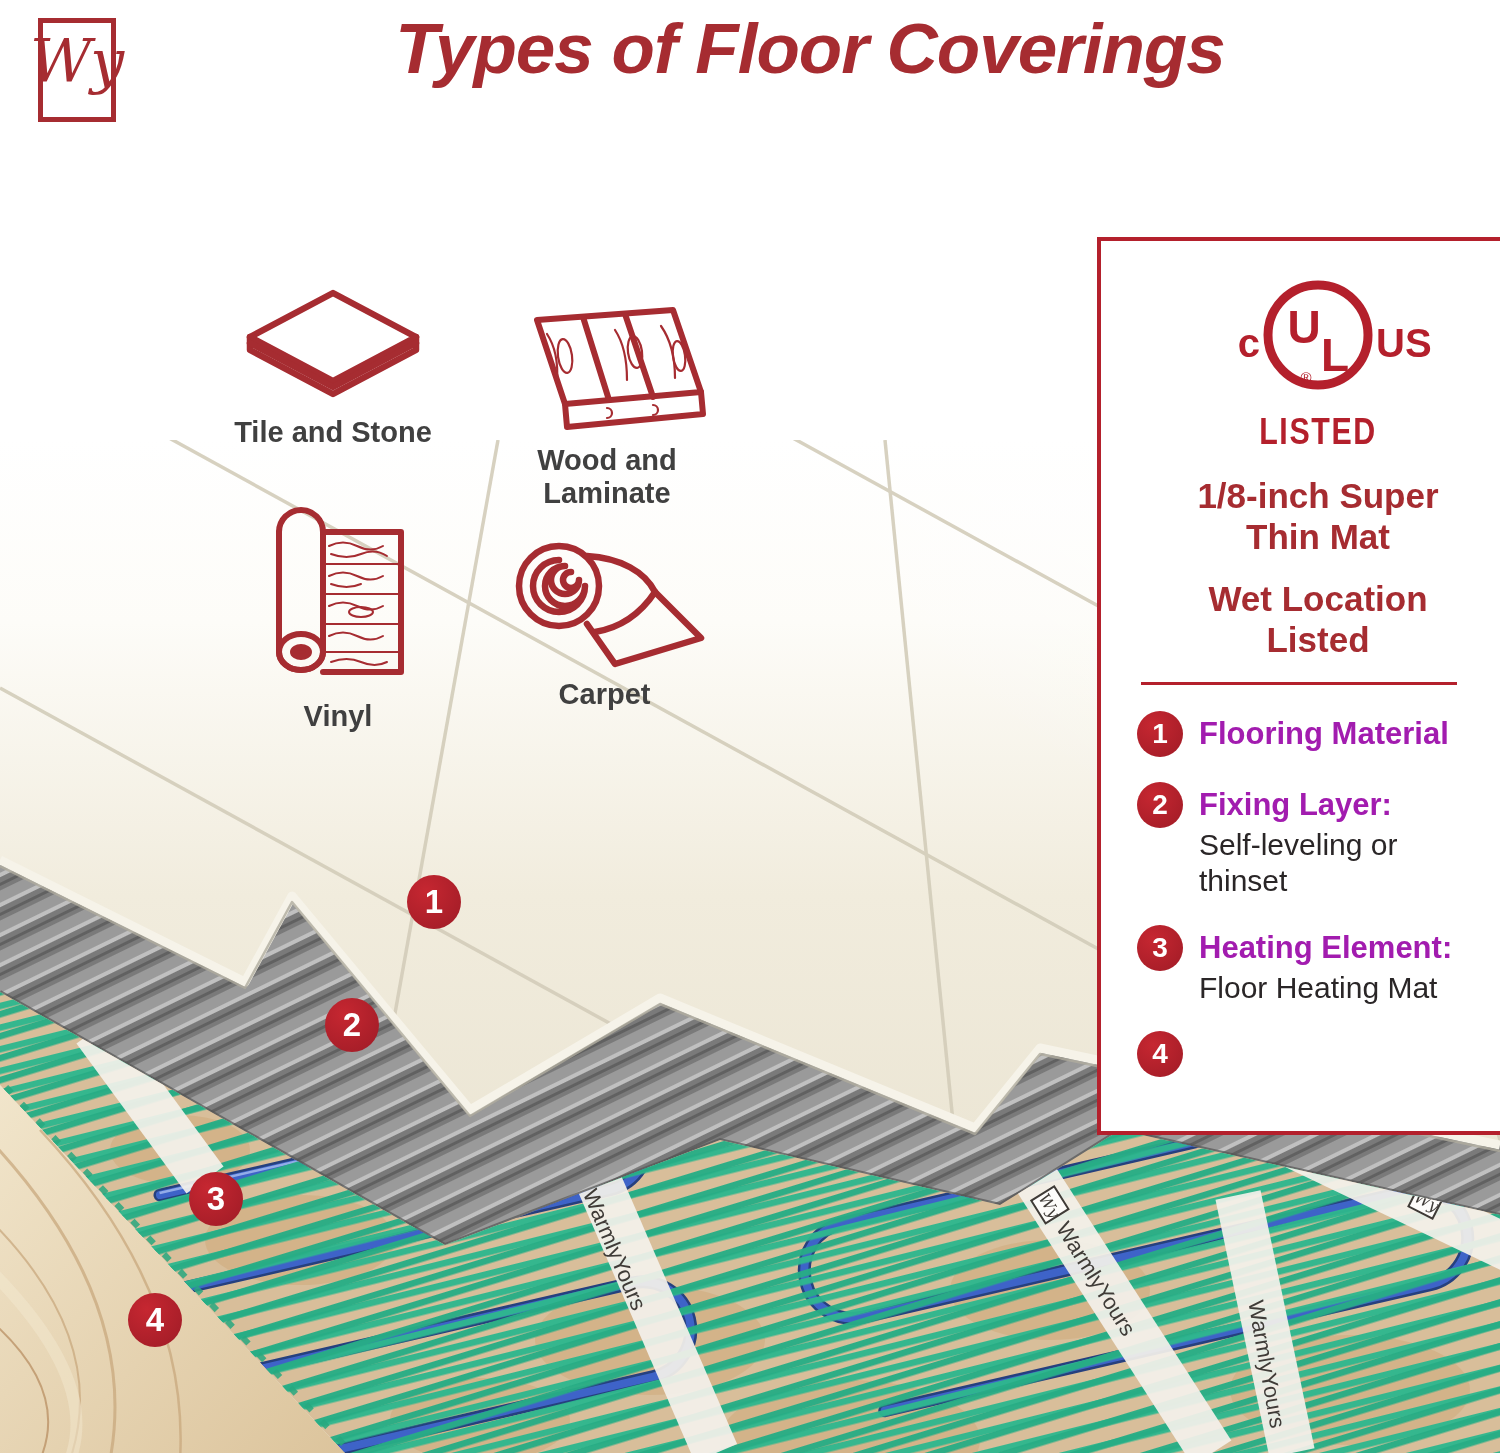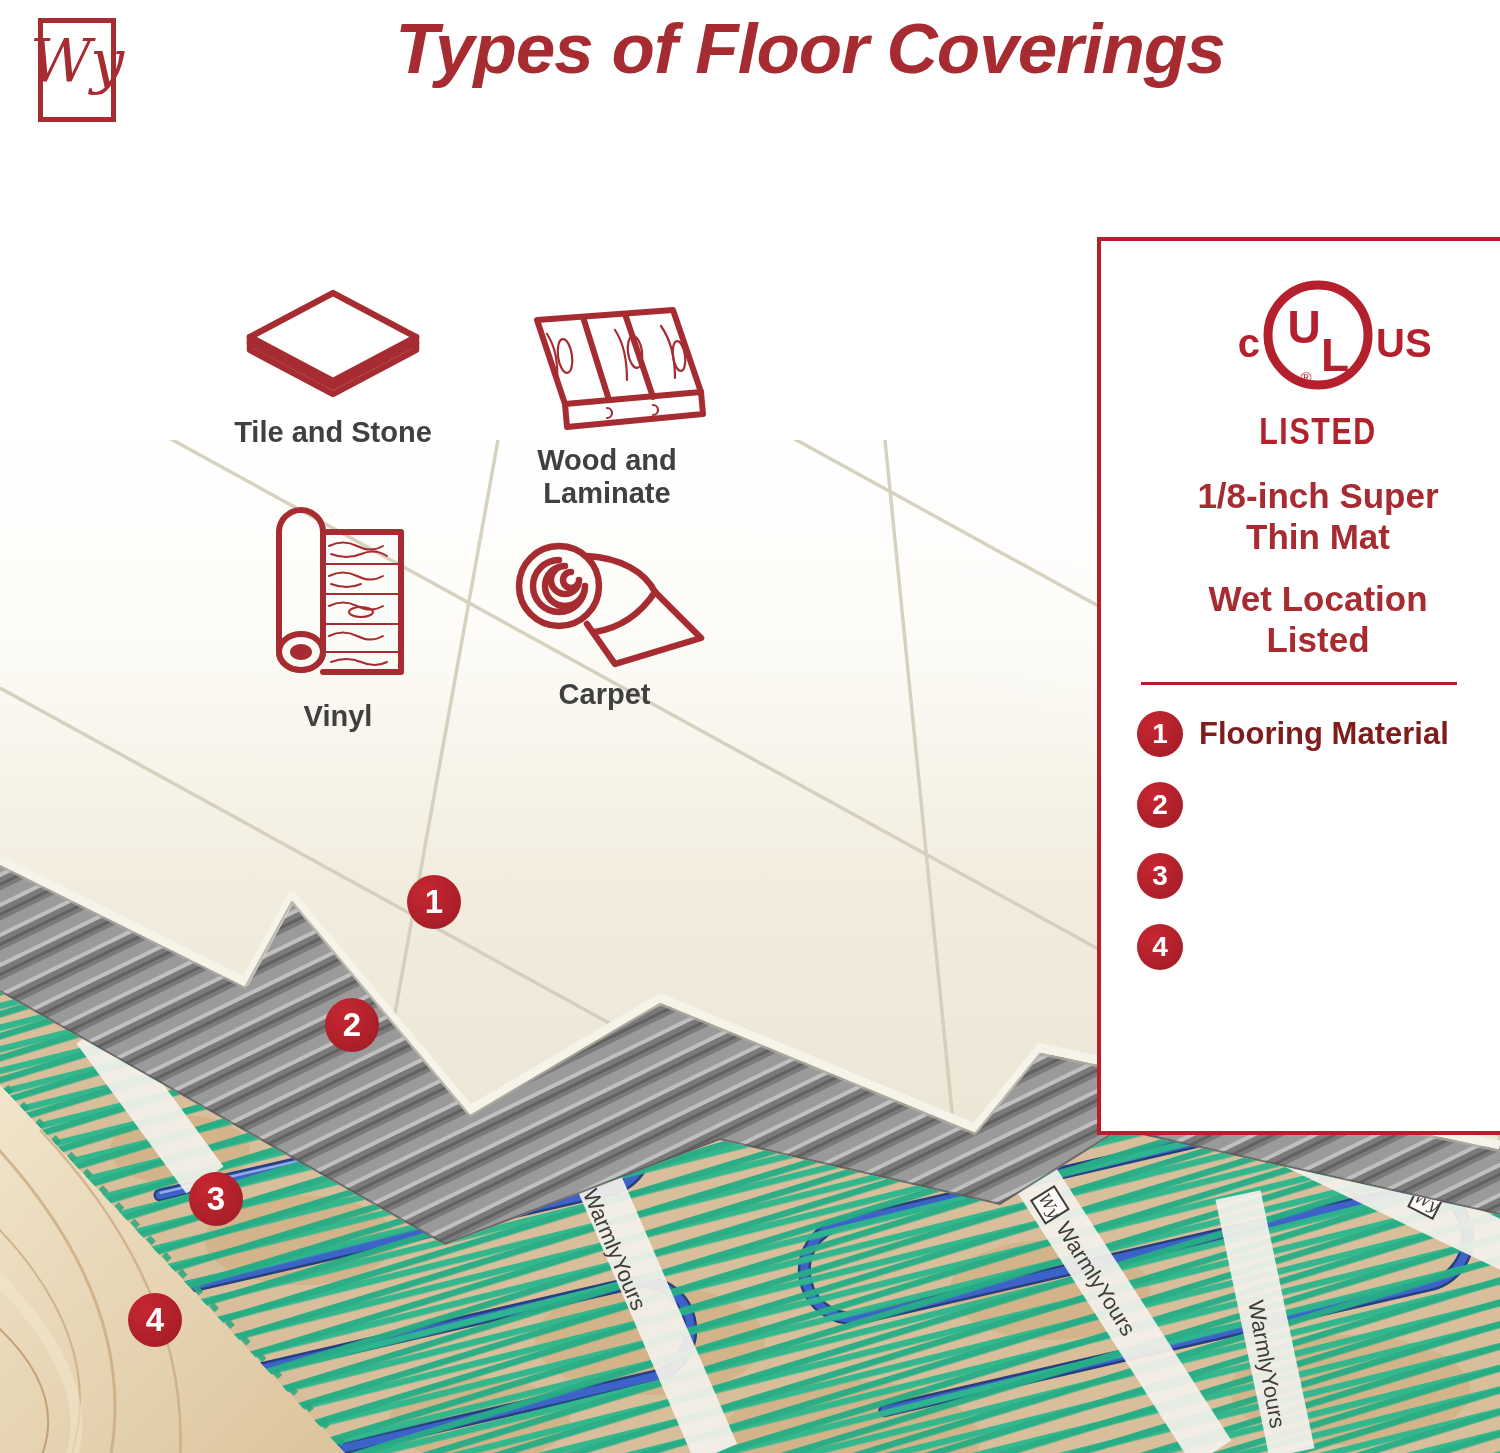--- a/index.html
+++ b/index.html
@@ -58,21 +58,21 @@
   .divider{width:316px;border-top:3px solid #B4202C;margin:22px auto 0 4px;}
   .layers{margin-top:26px;}
   .layer-item{display:flex;gap:16px;margin-bottom:25px;}
   .layer-num{
     flex:none;width:46px;height:46px;border-radius:50%;
     background:radial-gradient(circle at 35% 30%, #C62731, #A01B26);
     color:#fff;font-size:28px;font-weight:bold;
     display:flex;align-items:center;justify-content:center;margin-top:0px;
   }
   .layer-text{padding-top:5px;}
-  .layer-title{color:#7f1d1d;font-size:31px;font-weight:bold;line-height:1.15;}
+  .layer-title{color:#a21caf;font-size:31px;font-weight:bold;line-height:1.15;}
   .layer-desc{color:#2A2627;font-size:30px;line-height:1.22;max-width:292px;margin-top:4px;}
   .layer-desc:empty{display:none;}
 </style>
 </head>
 <body>
 
 <svg id="scene" width="1500" height="1013" viewBox="0 0 1500 1013">
   <defs>
     <linearGradient id="tileGrad" x1="0" y1="0" x2="0" y2="1">
       <stop offset="0" stop-color="#ffffff"></stop>
@@ -307,21 +307,29 @@
   <div class="layers">
     <div class="layer-item">
       <div class="layer-num">1</div>
       <div class="layer-text">
         <div class="layer-title">Flooring Material</div>
 
       </div>
     </div>
     <div class="layer-item">
       <div class="layer-num">2</div>
+      <div class="layer-text">
+        <div class="layer-title">Fixing Layer:</div>
+        <div class="layer-desc">Self-leveling or thinset</div>
+      </div>
     </div>
     <div class="layer-item">
       <div class="layer-num">3</div>
+      <div class="layer-text">
+        <div class="layer-title">Heating Element:</div>
+        <div class="layer-desc">Floor Heating Mat</div>
+      </div>
     </div>
     <div class="layer-item">
       <div class="layer-num">4</div>
     </div>
   </div>
 </div>
 
 </body></html>

